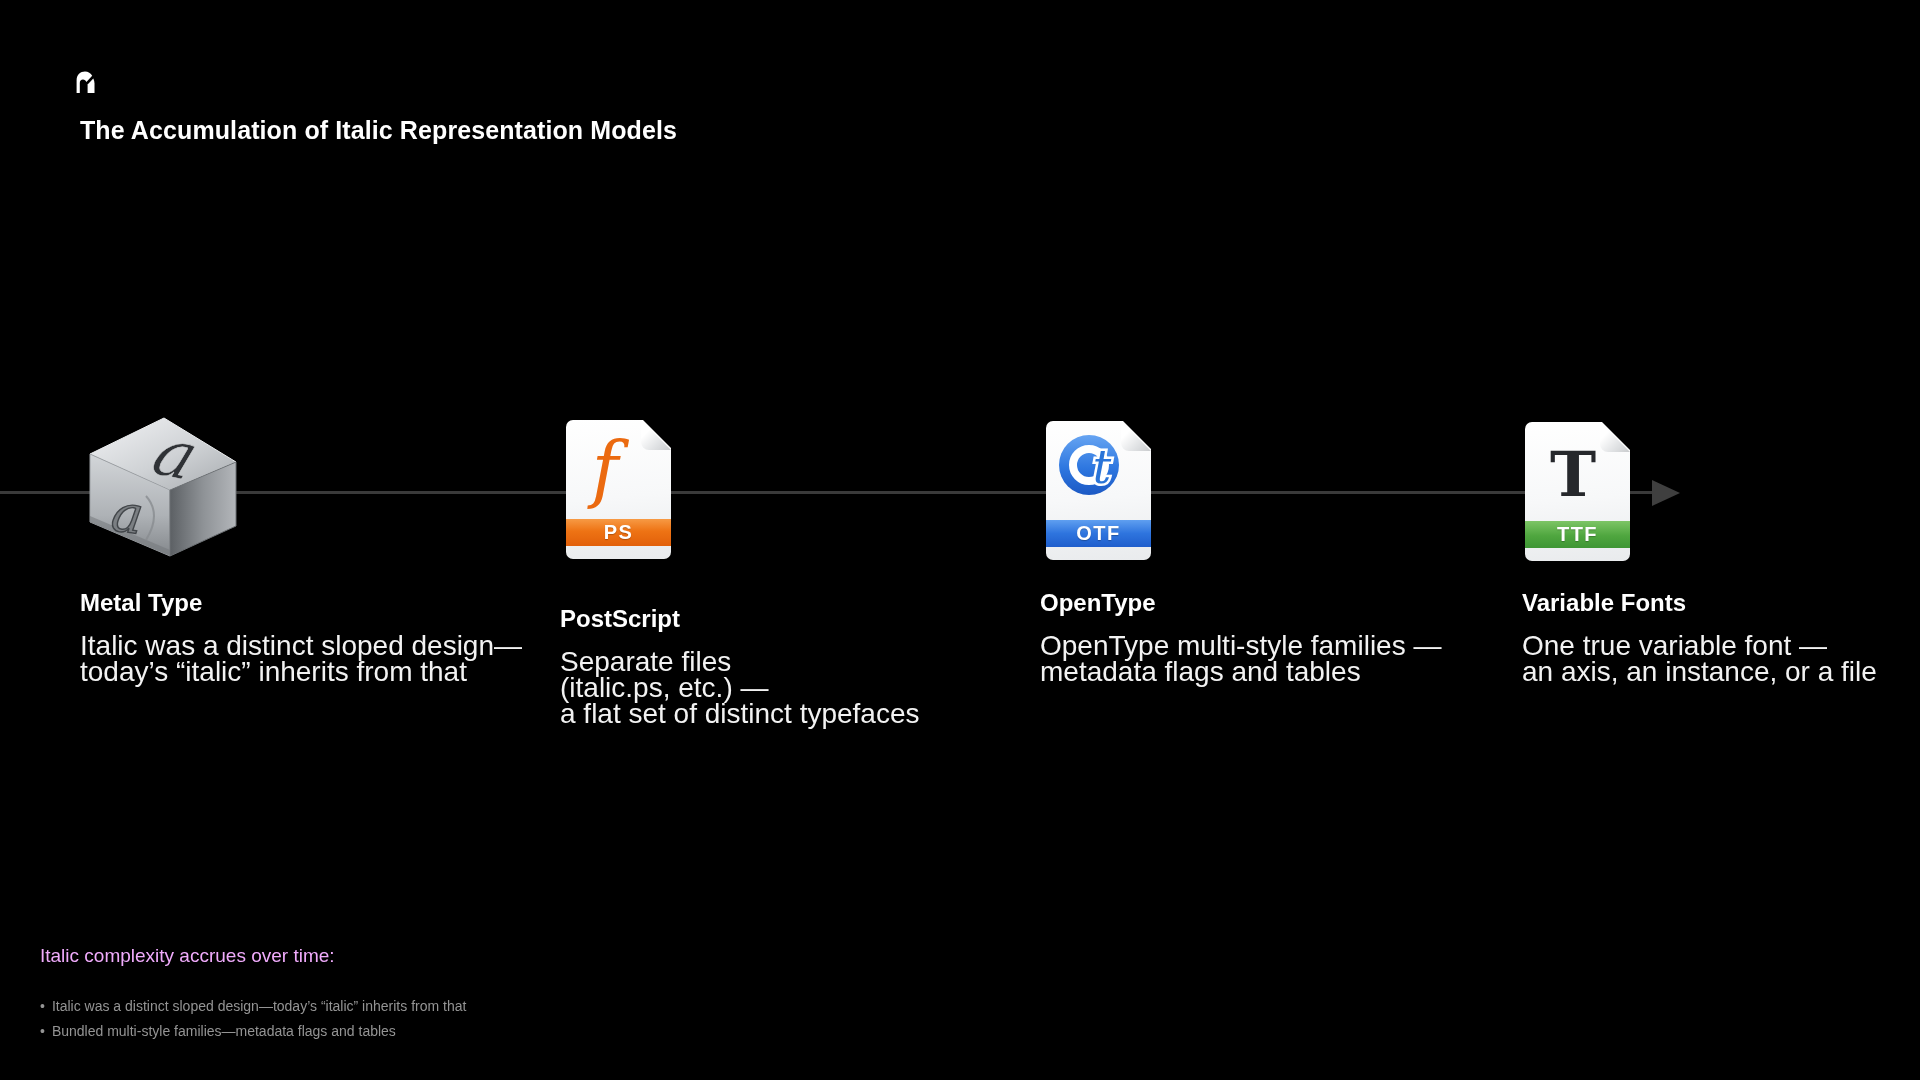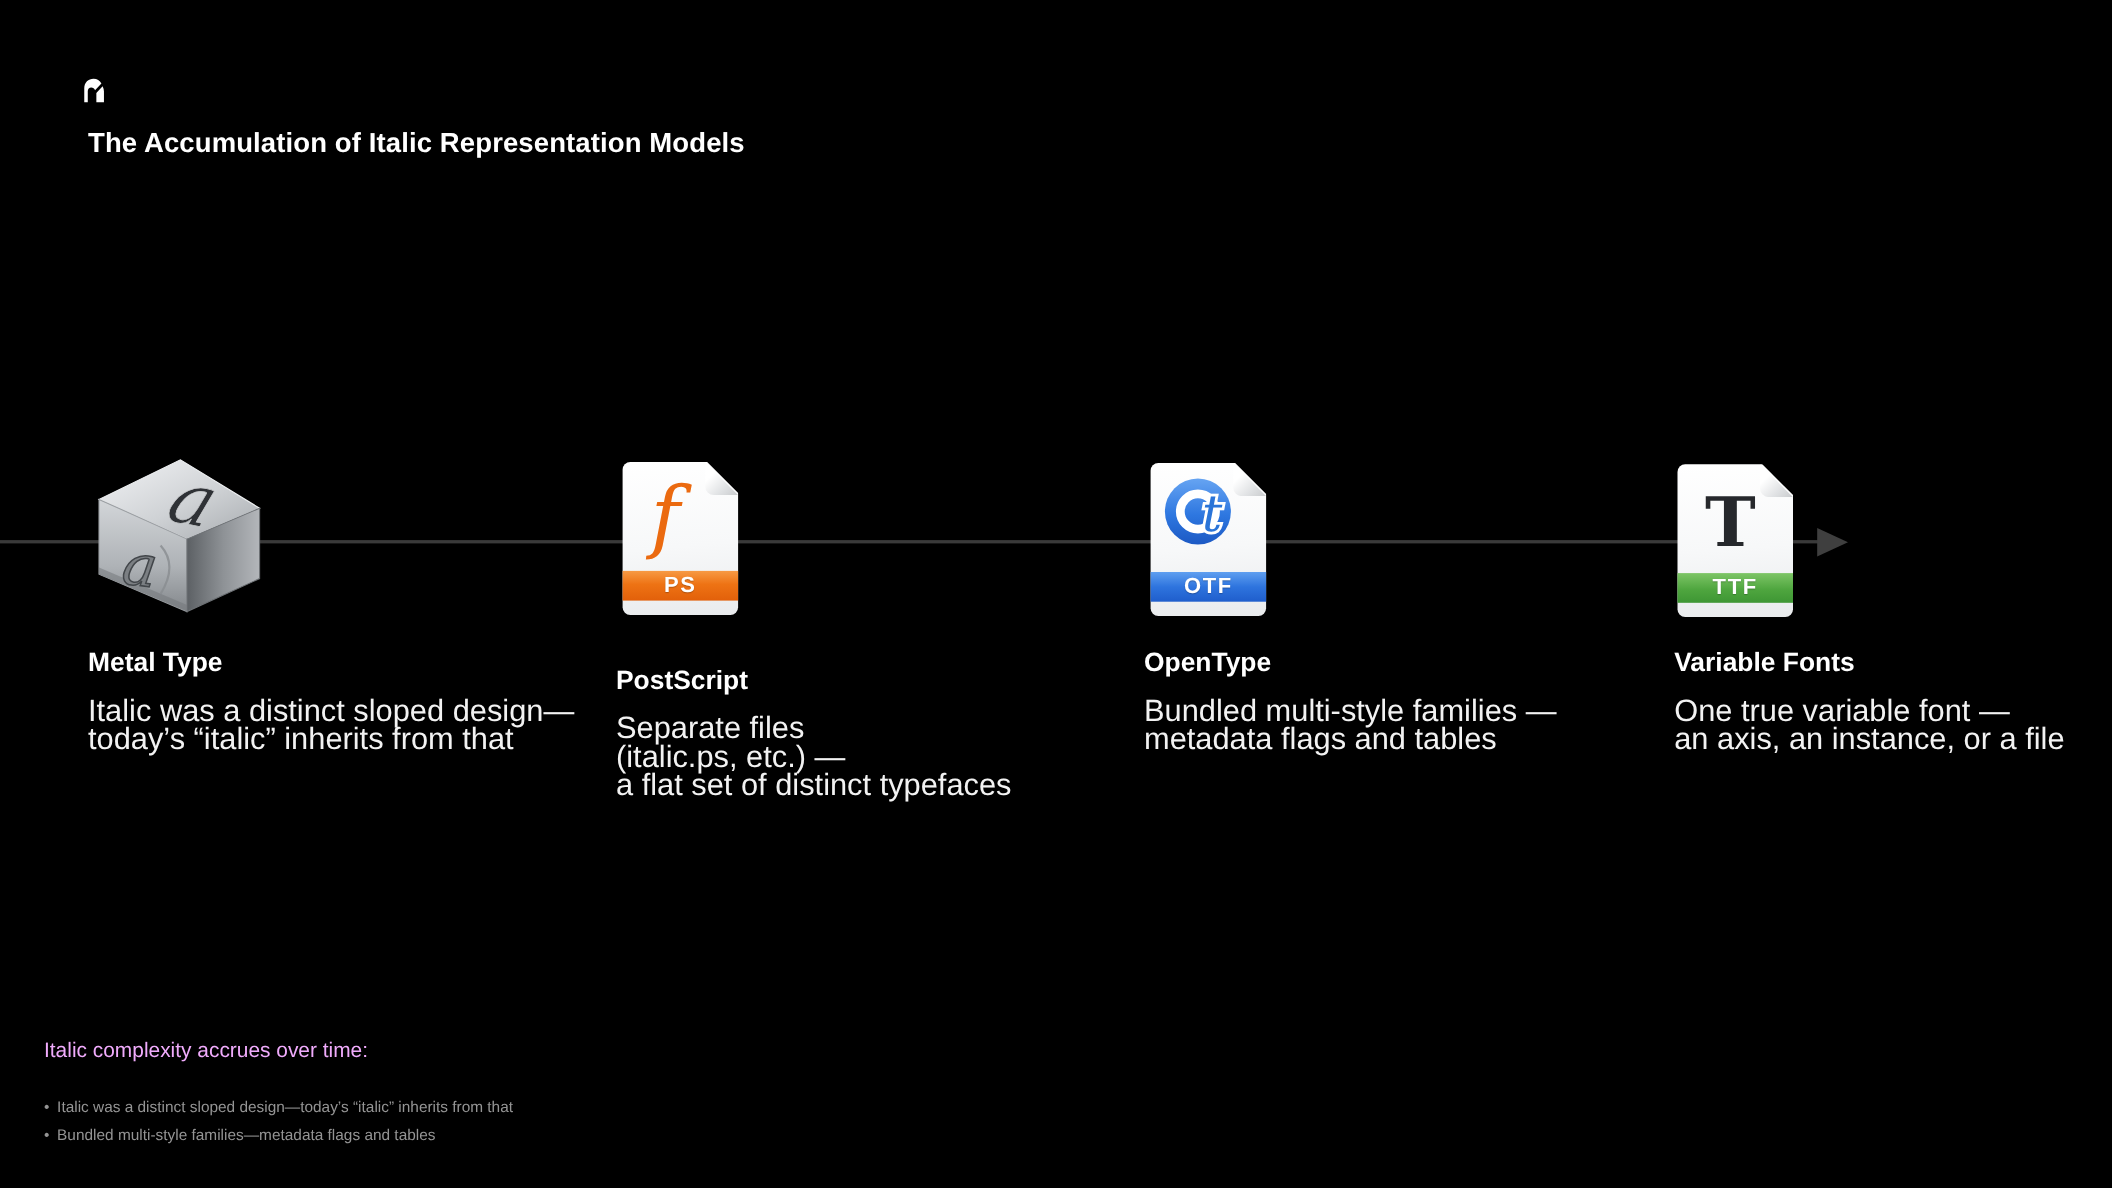--- a/index.html
+++ b/index.html
@@ -146,21 +146,21 @@
     <div class="desc">
       <div>Separate files</div>
       <div>(italic.ps, etc.) —</div>
       <div>a flat set of distinct typefaces</div>
     </div>
   </div>
 
   <div class="tl-item" style="left:1040px; top:588px;">
     <h2>OpenType</h2>
     <div class="desc">
-      <div>Bundled multi-style families —</div>
+      <div>OpenType multi-style families —</div>
       <div>metadata flags and tables</div>
     </div>
   </div>
 
   <div class="tl-item" style="left:1522px; top:588px;">
     <h2>Variable Fonts</h2>
     <div class="desc">
       <div>One true variable font —</div>
       <div>an axis, an instance, or a file</div>
     </div>

